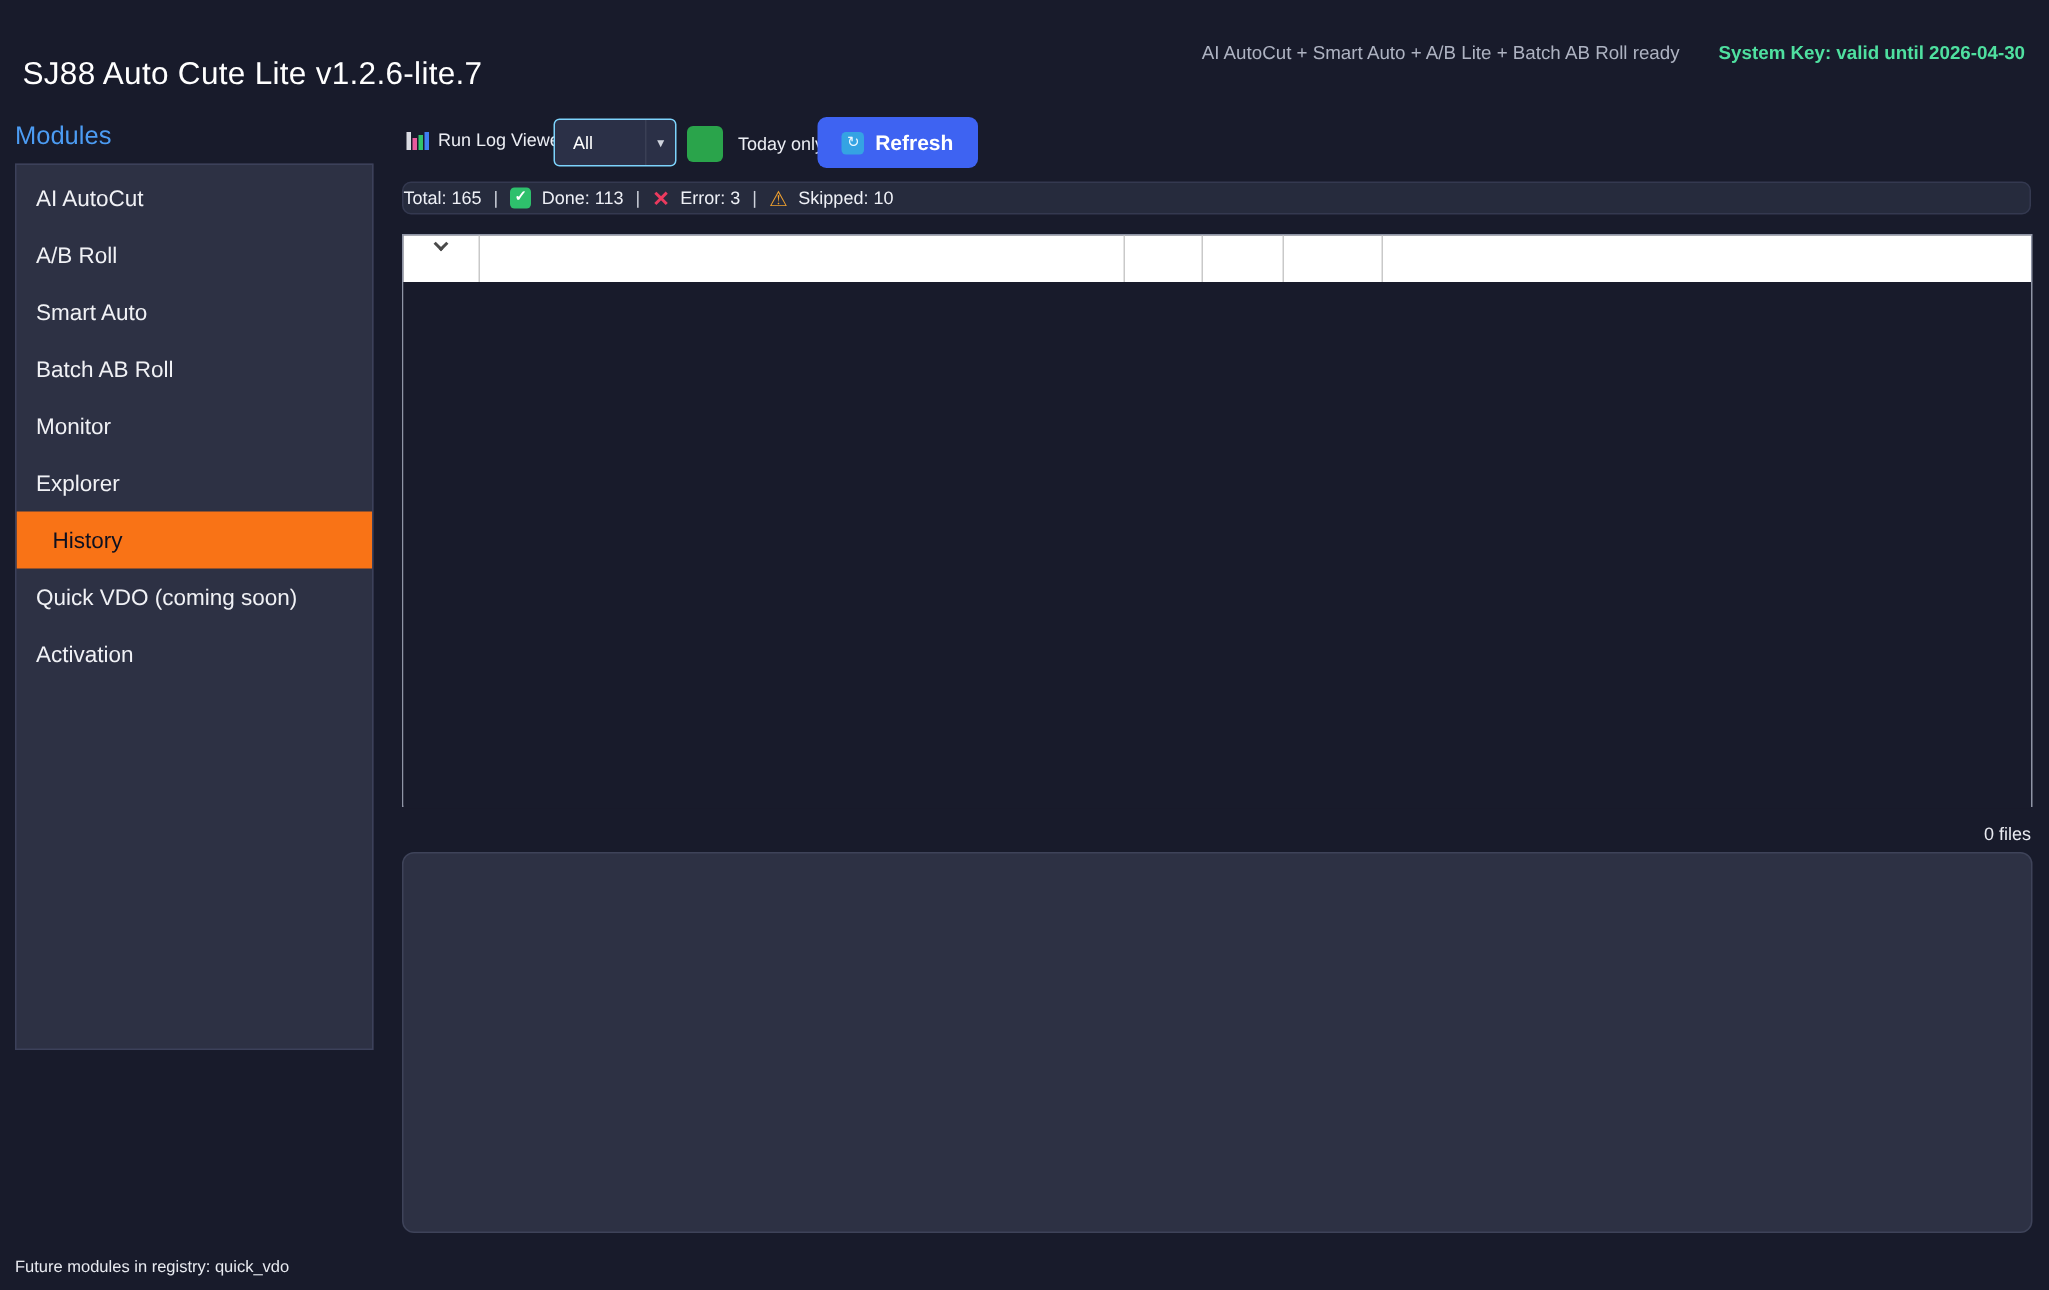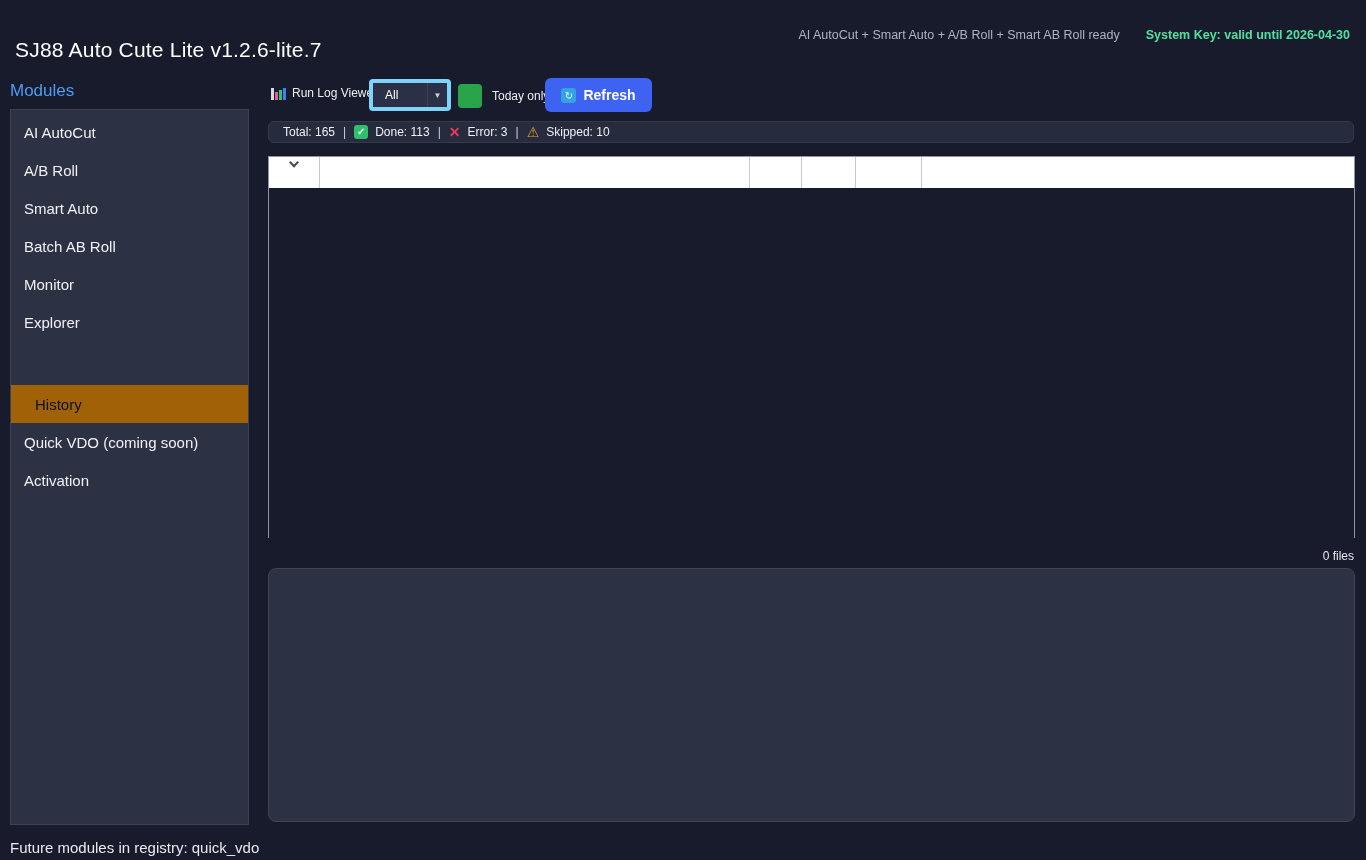--- a/index.html
+++ b/index.html
@@ -25,60 +25,59 @@
   .ready-text { font-size:12.5px; color:#aeb3c2; }
   .system-key { font-size:12.5px; font-weight:bold; color:#4fe0a0; }
 
   
   .modules-heading {
     position:absolute; left:10px; top:81px;
     font-size:17px; font-weight:normal; color:#4c9cf3;
   }
   .module-list {
     position:absolute; left:10px; top:109px;
-    width:239px; height:716px;
+    width:239px; height:591px;
     background:#2d3144;
     border:1px solid #3c415a;
     padding-top:3px;
     overflow:hidden;
   }
   .module-item {
     height:38px; display:flex; align-items:center;
     padding-left:13px; font-size:15px; color:#f0f1f5;
     cursor:default;
   }
   .module-item.selected {
-    background:#a16207;
+    background:#f97316;
     color:#0d1020;
     padding-left:24px;
-    margin-top:44px;
   }
   .footer-note {
     position:absolute; left:10px; top:839px;
-    font-size:15px; color:#e8eaf0;
+    font-size:11px; color:#e8eaf0;
   }
 
   
   .run-log {
     position:absolute; left:271px; top:86px;
     display:flex; align-items:center; gap:6px;
     font-size:12px; color:#eceef4;
   }
   .barchart-icon { width:15px; height:14px; display:flex; align-items:flex-end; gap:1px; }
   .barchart-icon i { display:block; width:3px; }
   .barchart-icon .b1 { height:12px; background:#d9dbe2; }
   .barchart-icon .b2 { height:8px;  background:#e85a9c; }
   .barchart-icon .b3 { height:10px; background:#31c46a; }
   .barchart-icon .b4 { height:12px; background:#3f7ff2; }
 
   .filter-dropdown {
     position:absolute; left:369px; top:79px;
     width:82px; height:32px;
     background:#2b3047;
-    border:4px solid #7dd3fc;
+    border:1px solid #7dd3fc;
     border-radius:4px;
     display:flex; align-items:center;
     font-size:12px; color:#ffffff;
   }
   .filter-dropdown .value { flex:1; padding-left:12px; }
   .filter-dropdown .caret-box {
     width:20px; height:100%; display:flex; align-items:center; justify-content:center;
     border-left:1px solid #3a3f55;
   }
   .caret-glyph { font-size:8px; color:#cfd3dd; }
@@ -111,21 +110,20 @@
   }
 
   
   .stats-bar {
     position:absolute; left:268px; top:121px;
     width:1086px; height:22px;
     background:#262b3d;
     border:1px solid #343950;
     border-radius:6px;
     display:flex; align-items:center; gap:7px;
-    padding-left:14px;
     font-size:12px; color:#eef0f6;
   }
   .stat-sep { color:#cfd3dd; padding:0 1px; }
   .check-icon {
     width:14px; height:14px; border-radius:3px;
     background:#2ec06c; color:#ffffff;
     font-size:10px; line-height:14px; text-align:center; font-weight:bold;
     display:inline-block;
   }
   .x-icon { color:#ea3a5e; font-weight:bold; font-size:14px; }
@@ -173,21 +171,21 @@
     background:#2d3144;
     border:1px solid #3e4359;
     border-radius:8px;
   }
 </style>
 </head>
 <body>
 
 <div class="app-title">SJ88 Auto Cute Lite v1.2.6-lite.7</div>
 <div class="header-right">
-  <span class="ready-text">AI AutoCut + Smart Auto + A/B Roll + Smart AB Roll ready</span>
+  <span class="ready-text">AI AutoCut + Smart Auto + A/B Lite + Batch AB Roll ready</span>
   <span class="system-key">System Key: valid until 2026-04-30</span>
 </div>
 
 <div class="modules-heading">Modules</div>
 <div class="module-list">
   <div class="module-item">AI AutoCut</div>
   <div class="module-item">A/B Roll</div>
   <div class="module-item">Smart Auto</div>
   <div class="module-item">Batch AB Roll</div>
   <div class="module-item">Monitor</div>

